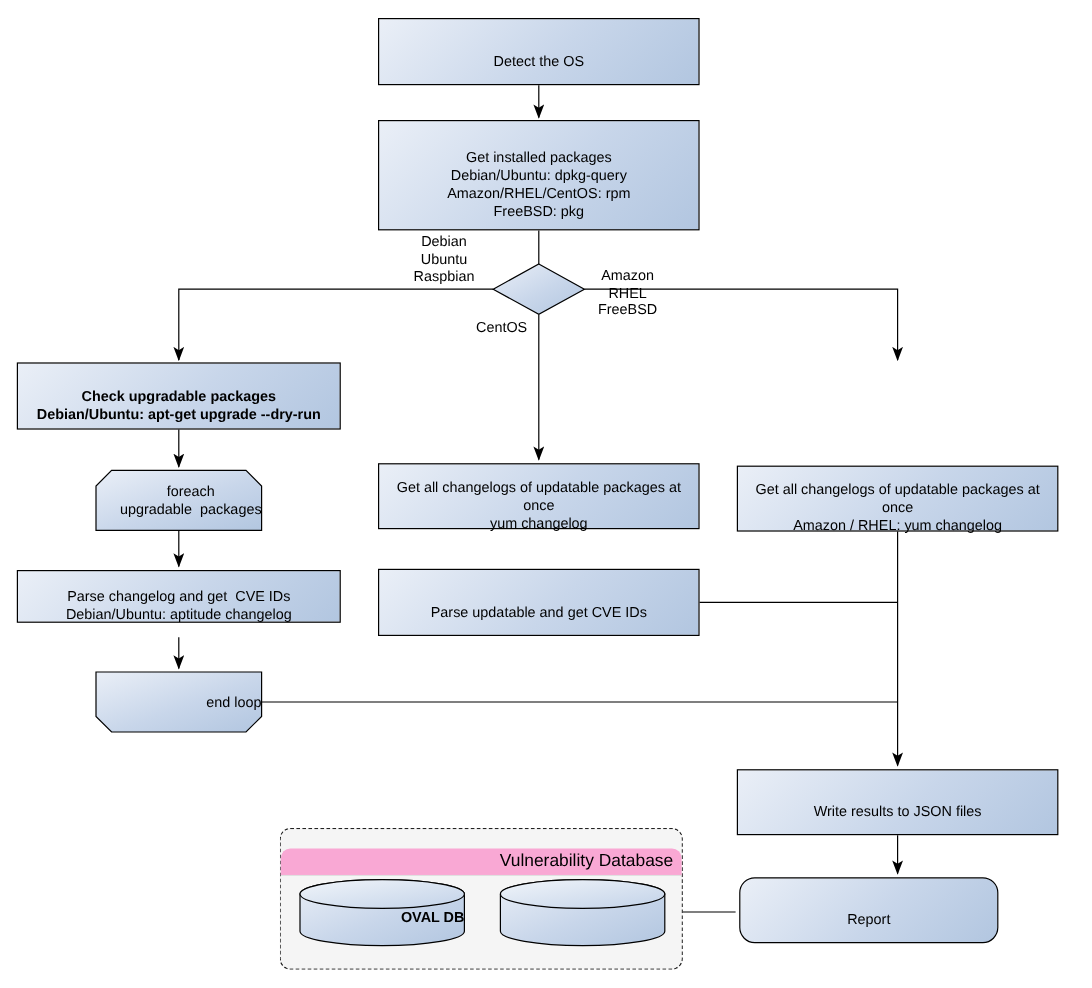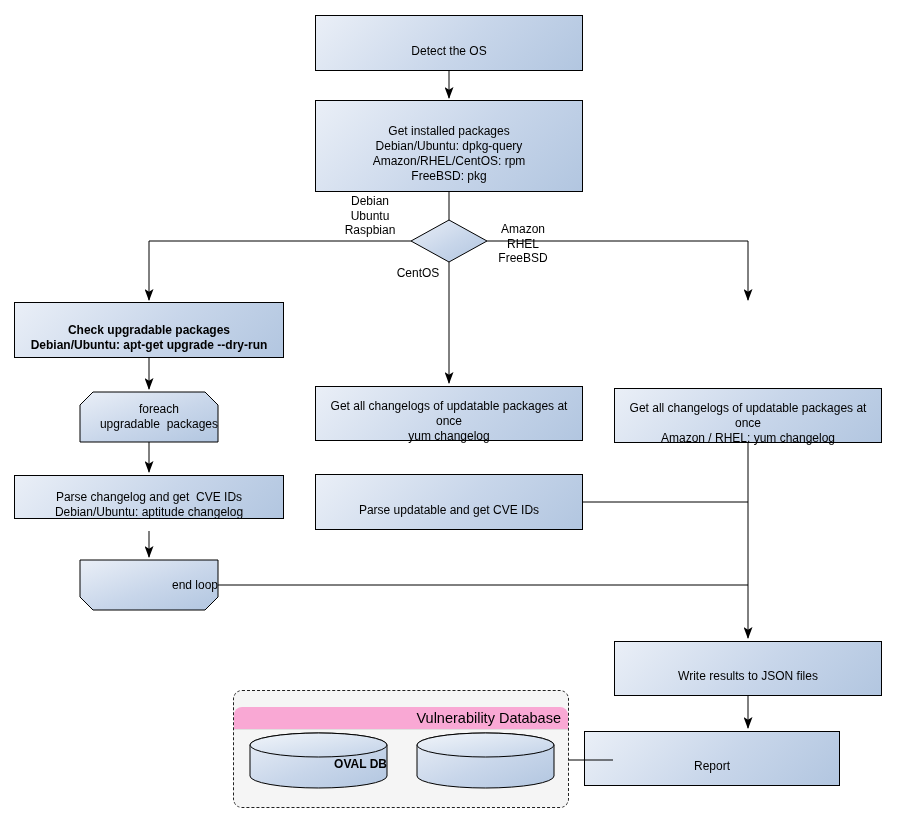--- a/index.html
+++ b/index.html
@@ -76,21 +76,21 @@
 
   <div class="box" style="left:614px;top:388px;width:268px;height:55px;">
     <span>Get all changelogs of updatable packages at once
 Amazon / RHEL: yum changelog</span>
   </div>
 
   <div class="box" style="left:614px;top:641px;width:268px;height:55px;">
     <span>Write results to JSON files</span>
   </div>
 
-  <div class="box" style="left:584px;top:731px;width:256px;height:55px;">
+  <div class="box" style="left:616px;top:731px;width:216px;height:55px;border-radius:13px;">
     <span>Report</span>
   </div>
 
   <div id="vuln-panel">
     <div id="vuln-header">
       <div id="vuln-title">Vulnerability Database</div>
     </div>
   </div>
 
   <svg id="wires" viewBox="0 0 910 823" xmlns="http://www.w3.org/2000/svg">

